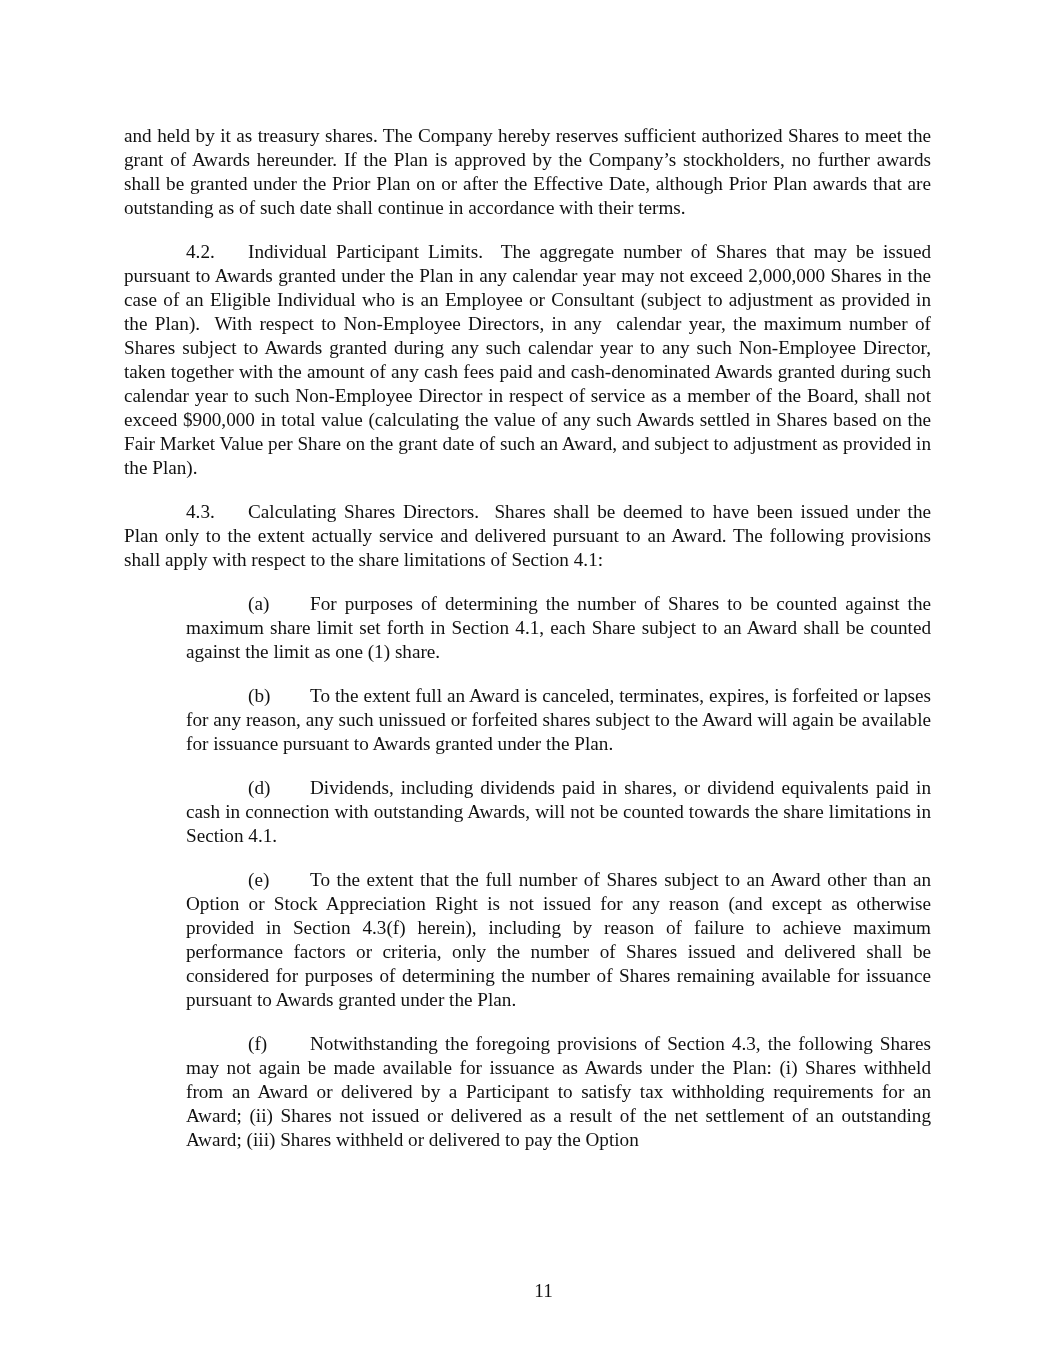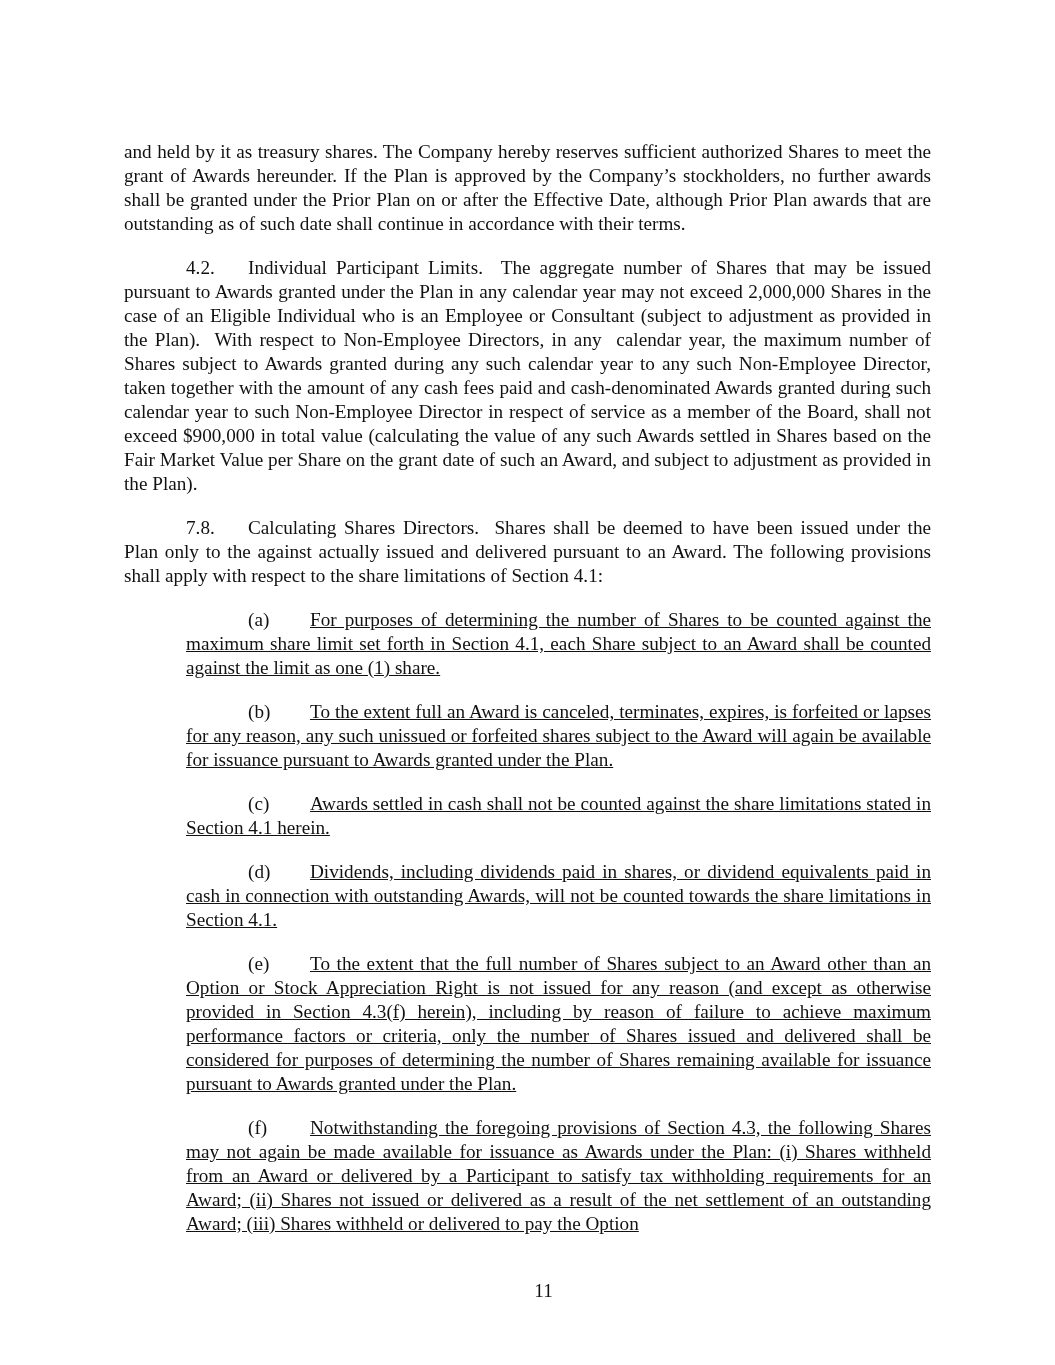--- a/index.html
+++ b/index.html
@@ -18,38 +18,37 @@
   .page {
     position: absolute;
     left: 124px;
     top: 124px;
     width: 807px;
   }
   .para {
     font-size: 19.2px;
     line-height: 24px;
     text-align: justify;
-    margin: 16px 0 20px 0;
+    margin: 0 0 20px 0;
   }
   .sec-num {
     display: inline-block;
     width: 124px;
     padding-left: 62px;
     box-sizing: border-box;
   }
   .sec-title {
     text-underline-offset: 2px;
   }
   .sub {
     margin-left: 62px;
     font-size: 19.2px;
     line-height: 24px;
     text-align: justify;
     margin-bottom: 20px;
-    text-decoration: underline;
   }
   .sub-label {
     display: inline-block;
     width: 124px;
     padding-left: 62px;
     box-sizing: border-box;
   }
   .page-number {
     position: absolute;
     top: 1279px;
@@ -62,27 +61,26 @@
 </style>
 </head>
 <body>
 
 <div class="page">
 
   <p class="para">and held by it as treasury shares.  The Company hereby reserves sufficient authorized Shares to meet the grant of Awards hereunder.  If the Plan is approved by the Company’s stockholders, no further awards shall be granted under the Prior Plan on or after the Effective Date, although Prior Plan awards that are outstanding as of such date shall continue in accordance with their terms.</p>
 
   <p class="para"><span class="sec-num">4.2.</span><span class="sec-title">Individual Participant Limits</span><span>.</span><span style="white-space: pre-wrap;">  The aggregate number of Shares that may be issued pursuant to Awards granted under the Plan in any calendar year may not exceed 2,000,000 Shares in the case of an Eligible Individual who is an Employee or Consultant (subject to adjustment as provided in the Plan).  With respect to Non-Employee Directors, in any  calendar year, the maximum number of Shares subject to Awards granted during any such calendar year to any such Non-Employee Director, taken together with the amount of any cash fees paid and cash-denominated Awards granted during such calendar year to such Non-Employee Director in respect of service as a member of the Board, shall not exceed $900,000 in total value (calculating the value of any such Awards settled in Shares based on the Fair Market Value per Share on the grant date of such an Award, and subject to adjustment as provided in the Plan).</span></p>
 
-  <p class="para"><span class="sec-num">7.8.</span><span class="sec-title">Calculating Shares Directors</span><span>.</span><span style="white-space: pre-wrap;">  Shares shall be deemed to have been issued under the Plan only to the against actually issued and delivered pursuant to an Award. The following provisions shall apply with respect to the share limitations of Section 4.1:</span></p>
+  <p class="para"><span class="sec-num">4.3.</span><span class="sec-title">Calculating Shares Directors</span><span>.</span><span style="white-space: pre-wrap;">  Shares shall be deemed to have been issued under the Plan only to the extent actually service and delivered pursuant to an Award. The following provisions shall apply with respect to the share limitations of Section 4.1:</span></p>
 
   <p class="sub"><span class="sub-label">(a)</span><span>For purposes of determining the number of Shares to be counted against the maximum share limit set forth in Section 4.1, each Share subject to an Award shall be counted against the limit as one (1) share.</span></p>
 
   <p class="sub"><span class="sub-label">(b)</span><span>To the extent full an Award is canceled, terminates, expires, is forfeited or lapses for any reason, any such unissued or forfeited shares subject to the Award will again be available for issuance pursuant to Awards granted under the Plan.</span></p>
 
-  <p class="sub"><span class="sub-label">(c)</span><span>Awards settled in cash shall not be counted against the share limitations stated in Section 4.1 herein.</span></p>
 
   <p class="sub"><span class="sub-label">(d)</span><span>Dividends, including dividends paid in shares, or dividend equivalents paid in cash in connection with outstanding Awards, will not be counted towards the share limitations in Section 4.1.</span></p>
 
   <p class="sub"><span class="sub-label">(e)</span><span>To the extent that the full number of Shares subject to an Award other than an Option or Stock Appreciation Right is not issued for any reason (and except as otherwise provided in Section 4.3(f) herein), including by reason of failure to achieve maximum performance factors or criteria, only the number of Shares issued and delivered shall be considered for purposes of determining the number of Shares remaining available for issuance pursuant to Awards granted under the Plan.</span></p>
 
   <p class="sub"><span class="sub-label">(f)</span><span>Notwithstanding the foregoing provisions of Section 4.3, the following Shares may not again be made available for issuance as Awards under the Plan:  (i) Shares withheld from an Award or delivered by a Participant to satisfy tax withholding requirements for an Award; (ii) Shares not issued or delivered as a result of the net settlement of an outstanding Award; (iii) Shares withheld or delivered to pay the Option</span></p>
 
 </div>
 
 <div class="page-number">11</div>

